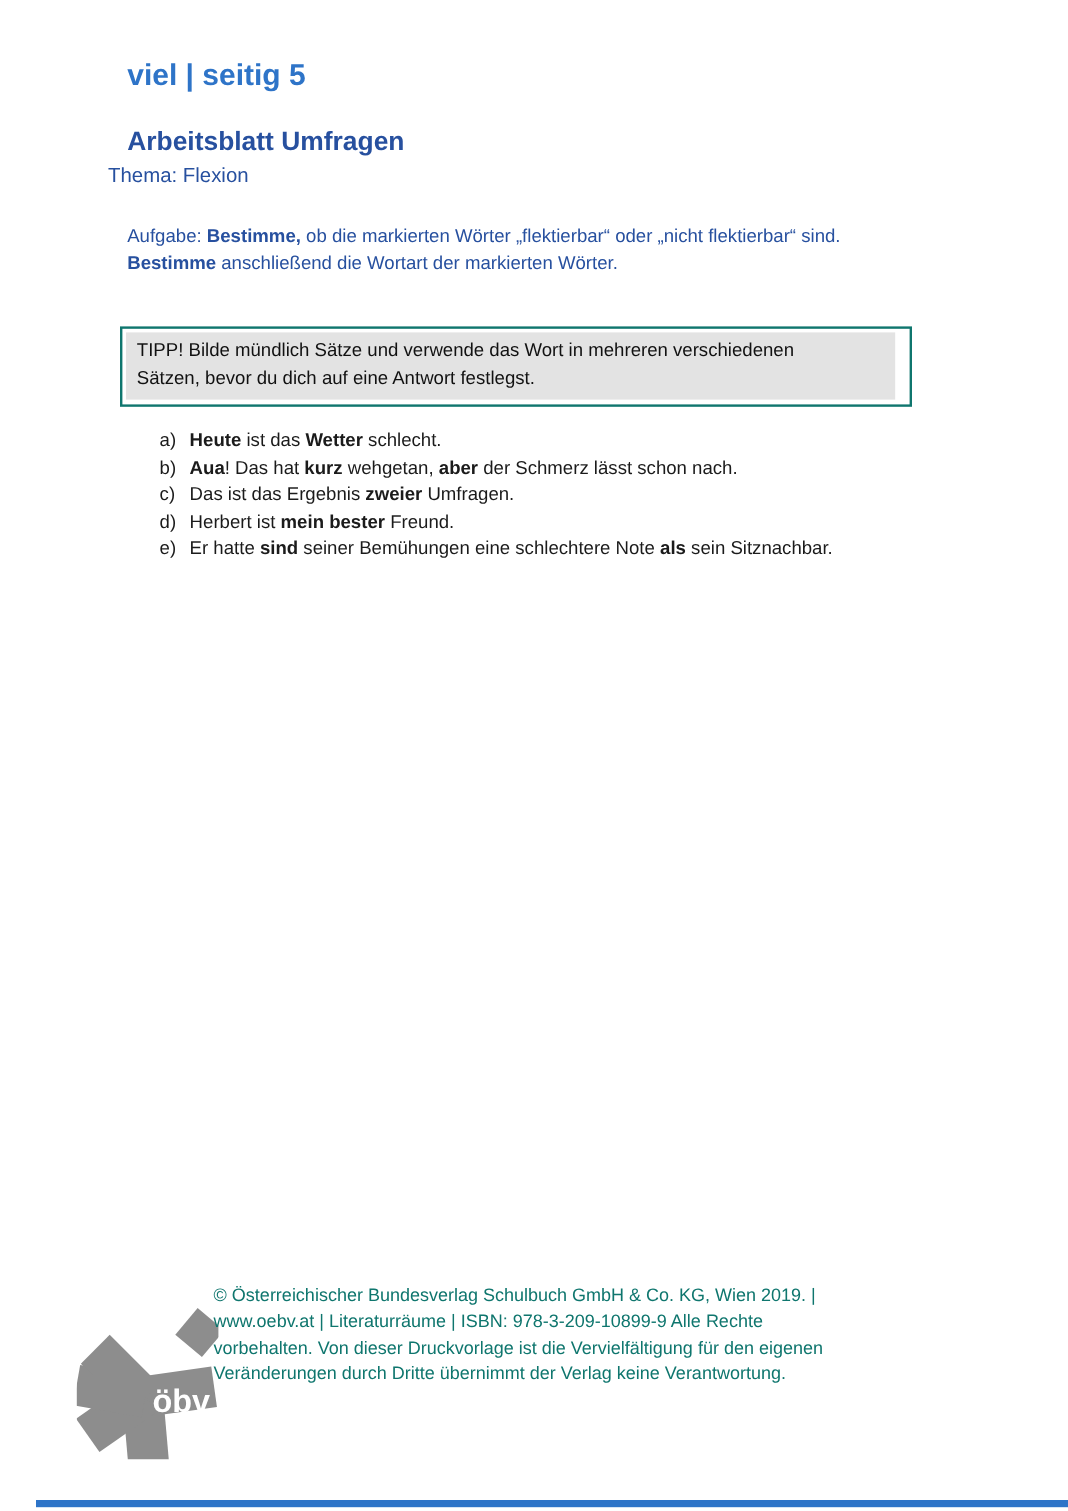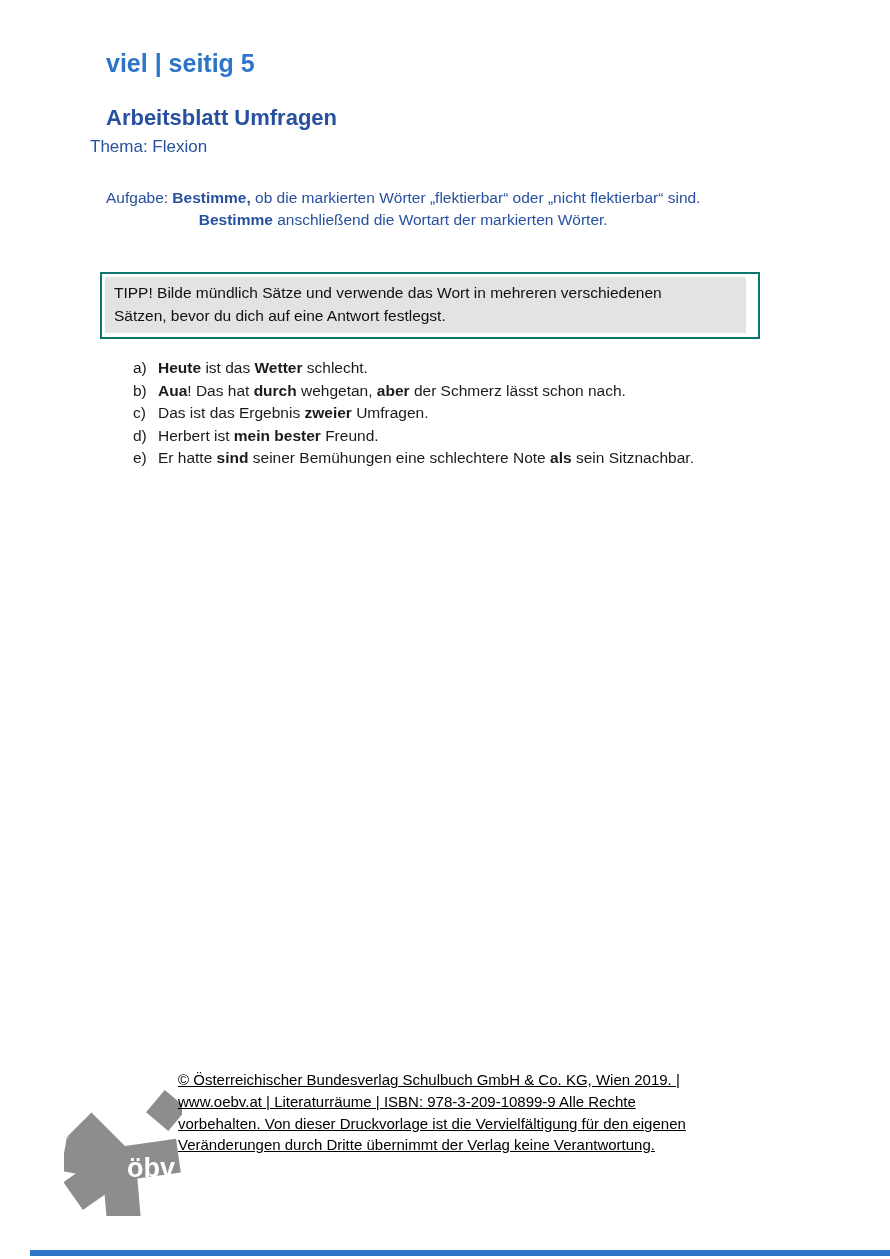--- a/index.html
+++ b/index.html
@@ -20,21 +20,21 @@
     white-space:nowrap;
   }
   .ws-subtitle {
     position:absolute; left:90px; top:137px;
     font-size:17px; color:var(--heading-blue,#27509f); white-space:nowrap;
   }
   .task {
     position:absolute; left:106px; top:187px;
     font-size:15.5px; color:var(--heading-blue,#27509f); line-height:22px;
   }
-  .task .rich-line { white-space:nowrap;text-align:center; }
+  .task .rich-line { white-space:nowrap; }
 
   .tip-box {
     position:absolute; left:100px; top:272px; width:641px;
     border:2px solid #0f766e; background:#ffffff;
     padding:3px 12px 4px 3px;
   }
   .tip-inner {
     background:var(--tip-gray,#e3e3e3);
     padding:4px 6px 6px 9px;
     font-size:15.5px; line-height:23px; color:#111111;
@@ -42,21 +42,21 @@
   .tip-inner .text-line { white-space:nowrap; }
 
   .exercise-list { position:absolute; left:133px; top:357px; font-size:15.5px; }
   .ex-row { display:flex; line-height:22.6px; }
   .ex-marker { width:25px; flex:none; }
   .ex-text { white-space:nowrap; }
 
   .footer-logo { position:absolute; left:64px; top:1088px; }
   .footer-text {
     position:absolute; left:178px; top:1069px;
-    font-size:15px; line-height:21.8px; color:#000000;text-decoration:underline;
+    font-size:15px; line-height:21.8px; color:#0f766e;
   }
   .footer-text .text-line { white-space:nowrap; }
 
   .bottom-bar {
     position:absolute; left:30px; top:1250px; width:860px; height:6px;
     background:var(--accent-blue,#2e74c8);
   }
 </style>
 </head>
 <body>
@@ -80,21 +80,21 @@
       </div>
   </div>
 
   <div class="exercise-list">
       <div class="ex-row">
         <span class="ex-marker">a)</span>
         <span class="ex-text"><span class="b">Heute</span><span> ist das </span><span class="b">Wetter</span><span> schlecht.</span></span>
       </div>
       <div class="ex-row">
         <span class="ex-marker">b)</span>
-        <span class="ex-text"><span class="b">Aua</span><span>! Das hat </span><span class="b">durch</span><span> wehgetan, </span><span class="b">aber</span><span> der Schmerz lässt schon nach.</span></span>
+        <span class="ex-text"><span class="b">Aua</span><span>! Das hat </span><span class="b">kurz</span><span> wehgetan, </span><span class="b">aber</span><span> der Schmerz lässt schon nach.</span></span>
       </div>
       <div class="ex-row">
         <span class="ex-marker">c)</span>
         <span class="ex-text"><span>Das ist das Ergebnis </span><span class="b">zweier</span><span> Umfragen.</span></span>
       </div>
       <div class="ex-row">
         <span class="ex-marker">d)</span>
         <span class="ex-text"><span>Herbert ist </span><span class="b">mein bester</span><span> Freund.</span></span>
       </div>
       <div class="ex-row">

